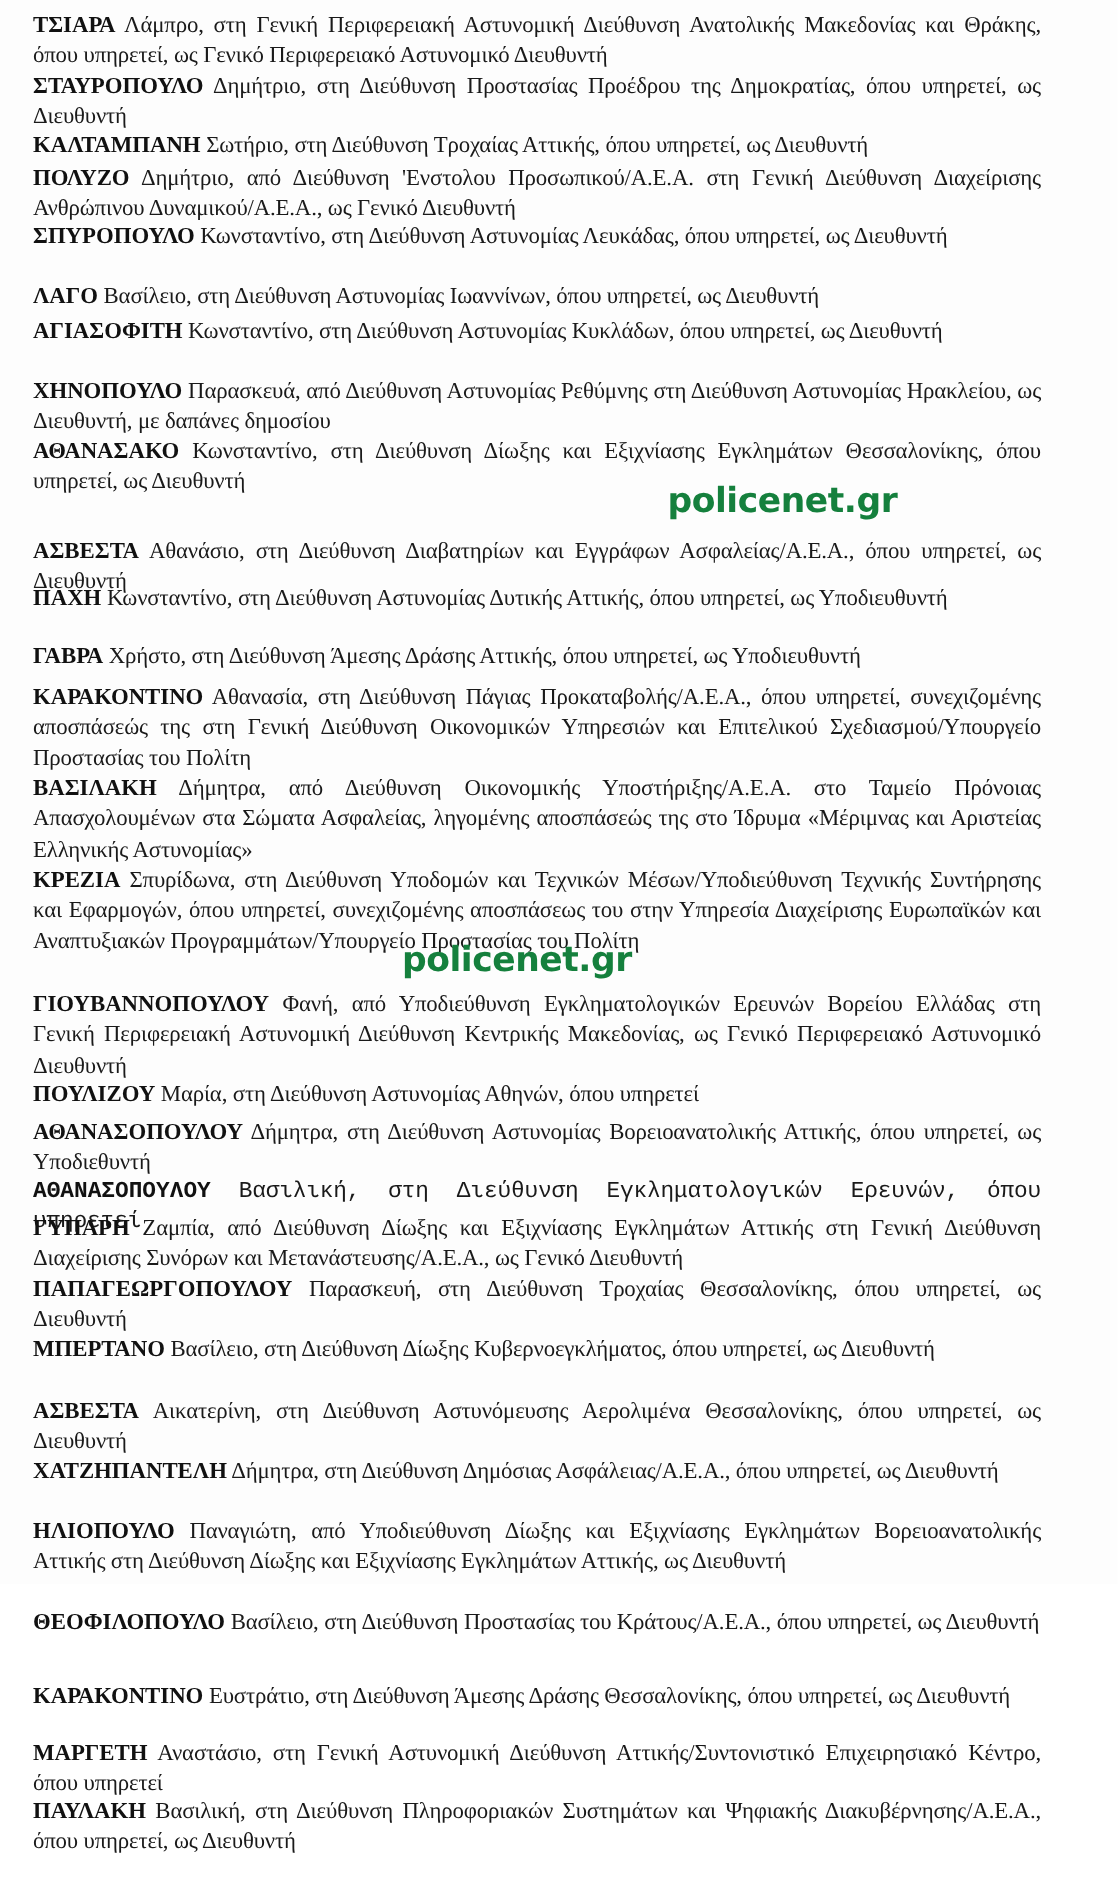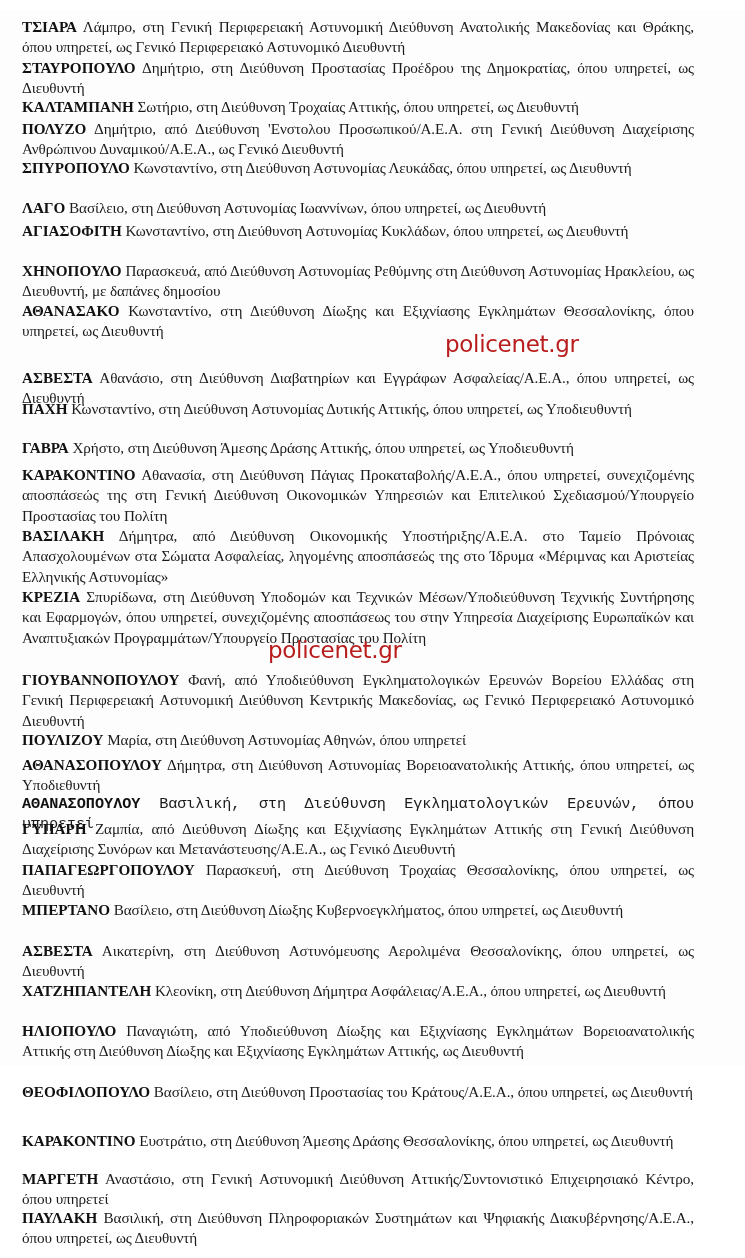--- a/index.html
+++ b/index.html
@@ -1,26 +1,26 @@
 <!DOCTYPE html>
 <html><head>
   <meta charset="utf-8">
   <style>
     html, body { margin: 0; padding: 0; background: #ffffff; }
     body { width: 745px; height: 1258px; position: relative; overflow: hidden; }
-    .page { position: absolute; left: 0; top: 10px; width: 745px; height: 1056px; background: #fdfdfd; }
+    .page { position: absolute; left: 0; top: 0; width: 745px; height: 1056px; background: #fdfdfd; }
     .entry {
       position: absolute; left: 22px; width: 672px;
       font-family: "Liberation Serif", serif; font-size: 15.2px; line-height: 20.3px;
       color: #1a1a1a; text-align: justify; letter-spacing: -0.1px;
     }
     .entry .surname { font-weight: bold; color: #111; letter-spacing: 0; }
     .watermark {
-      position: absolute; font-family: "DejaVu Sans", sans-serif; font-weight: normal;
-      font-size: 23px; color: #b91c1c; letter-spacing: -0.3px; line-height: 28px;
+      position: absolute; font-family: "DejaVu Sans", sans-serif; font-weight: bold;
+      font-size: 23px; color: #15803d; letter-spacing: -0.3px; line-height: 28px;
     }
   </style>
 </head>
 <body>
 
 <div class="page">
   <div id="entries">
       <div class="entry" style="top: 7px;"><span class="surname">ΤΣΙΑΡΑ</span> <span>Λάμπρο, στη Γενική Περιφερειακή Αστυνομική Διεύθυνση Ανατολικής Μακεδονίας και Θράκης, όπου υπηρετεί, ως Γενικό Περιφερειακό Αστυνομικό Διευθυντή</span></div>
       <div class="entry" style="top: 48px;"><span class="surname">ΣΤΑΥΡΟΠΟΥΛΟ</span> <span>Δημήτριο, στη Διεύθυνση Προστασίας Προέδρου της Δημοκρατίας, όπου υπηρετεί, ως Διευθυντή</span></div>
       <div class="entry" style="top: 87px;"><span class="surname">ΚΑΛΤΑΜΠΑΝΗ</span> <span>Σωτήριο, στη Διεύθυνση Τροχαίας Αττικής, όπου υπηρετεί, ως Διευθυντή</span></div>
@@ -37,21 +37,21 @@
       <div class="entry" style="top: 516px;"><span class="surname">ΒΑΣΙΛΑΚΗ</span> <span>Δήμητρα, από Διεύθυνση Οικονομικής Υποστήριξης/Α.Ε.Α. στο Ταμείο Πρόνοιας Απασχολουμένων στα Σώματα Ασφαλείας, ληγομένης αποσπάσεώς της στο Ίδρυμα «Μέριμνας και Αριστείας Ελληνικής Αστυνομίας»</span></div>
       <div class="entry" style="top: 577px;"><span class="surname">ΚΡΕΖΙΑ</span> <span>Σπυρίδωνα, στη Διεύθυνση Υποδομών και Τεχνικών Μέσων/Υποδιεύθυνση Τεχνικής Συντήρησης και Εφαρμογών, όπου υπηρετεί, συνεχιζομένης αποσπάσεως του στην Υπηρεσία Διαχείρισης Ευρωπαϊκών και Αναπτυξιακών Προγραμμάτων/Υπουργείο Προστασίας του Πολίτη</span></div>
       <div class="entry" style="top: 660px;"><span class="surname">ΓΙΟΥΒΑΝΝΟΠΟΥΛΟΥ</span> <span>Φανή, από Υποδιεύθυνση Εγκληματολογικών Ερευνών Βορείου Ελλάδας στη Γενική Περιφερειακή Αστυνομική Διεύθυνση Κεντρικής Μακεδονίας, ως Γενικό Περιφερειακό Αστυνομικό Διευθυντή</span></div>
       <div class="entry" style="top: 720px;"><span class="surname">ΠΟΥΛΙΖΟΥ</span> <span>Μαρία, στη Διεύθυνση Αστυνομίας Αθηνών, όπου υπηρετεί</span></div>
       <div class="entry" style="top: 745px;"><span class="surname">ΑΘΑΝΑΣΟΠΟΥΛΟΥ</span> <span>Δήμητρα, στη Διεύθυνση Αστυνομίας Βορειοανατολικής Αττικής, όπου υπηρετεί, ως Υποδιεθυντή</span></div>
       <div class="entry" style="top: 784px; font-family: Liberation Mono, monospace;"><span class="surname">ΑΘΑΝΑΣΟΠΟΥΛΟΥ</span> <span>Βασιλική, στη Διεύθυνση Εγκληματολογικών Ερευνών, όπου υπηρετεί</span></div>
       <div class="entry" style="top: 809px;"><span class="surname">ΓΥΠΑΡΗ</span> <span>Ζαμπία, από Διεύθυνση Δίωξης και Εξιχνίασης Εγκλημάτων Αττικής στη Γενική Διεύθυνση Διαχείρισης Συνόρων και Μετανάστευσης/Α.Ε.Α., ως Γενικό Διευθυντή</span></div>
       <div class="entry" style="top: 850px;"><span class="surname">ΠΑΠΑΓΕΩΡΓΟΠΟΥΛΟΥ</span> <span>Παρασκευή, στη Διεύθυνση Τροχαίας Θεσσαλονίκης, όπου υπηρετεί, ως Διευθυντή</span></div>
       <div class="entry" style="top: 890px;"><span class="surname">ΜΠΕΡΤΑΝΟ</span> <span>Βασίλειο, στη Διεύθυνση Δίωξης Κυβερνοεγκλήματος, όπου υπηρετεί, ως Διευθυντή</span></div>
       <div class="entry" style="top: 931px;"><span class="surname">ΑΣΒΕΣΤΑ</span> <span>Αικατερίνη, στη Διεύθυνση Αστυνόμευσης Αερολιμένα Θεσσαλονίκης, όπου υπηρετεί, ως Διευθυντή</span></div>
-      <div class="entry" style="top: 971px;"><span class="surname">ΧΑΤΖΗΠΑΝΤΕΛΗ</span> <span>Κλεονίκη, στη Διεύθυνση Δήμητρα Ασφάλειας/Α.Ε.Α., όπου υπηρετεί, ως Διευθυντή</span></div>
+      <div class="entry" style="top: 971px;"><span class="surname">ΧΑΤΖΗΠΑΝΤΕΛΗ</span> <span>Δήμητρα, στη Διεύθυνση Δημόσιας Ασφάλειας/Α.Ε.Α., όπου υπηρετεί, ως Διευθυντή</span></div>
       <div class="entry" style="top: 1011px;"><span class="surname">ΗΛΙΟΠΟΥΛΟ</span> <span>Παναγιώτη, από Υποδιεύθυνση Δίωξης και Εξιχνίασης Εγκλημάτων Βορειοανατολικής Αττικής στη Διεύθυνση Δίωξης και Εξιχνίασης Εγκλημάτων Αττικής, ως Διευθυντή</span></div>
       <div class="entry" style="top: 1072px;"><span class="surname">ΘΕΟΦΙΛΟΠΟΥΛΟ</span> <span>Βασίλειο, στη Διεύθυνση Προστασίας του Κράτους/Α.Ε.Α., όπου υπηρετεί, ως Διευθυντή</span></div>
       <div class="entry" style="top: 1121px;"><span class="surname">ΚΑΡΑΚΟΝΤΙΝΟ</span> <span>Ευστράτιο, στη Διεύθυνση Άμεσης Δράσης Θεσσαλονίκης, όπου υπηρετεί, ως Διευθυντή</span></div>
       <div class="entry" style="top: 1159px;"><span class="surname">ΜΑΡΓΕΤΗ</span> <span>Αναστάσιο, στη Γενική Αστυνομική Διεύθυνση Αττικής/Συντονιστικό Επιχειρησιακό Κέντρο, όπου υπηρετεί</span></div>
       <div class="entry" style="top: 1198px;"><span class="surname">ΠΑΥΛΑΚΗ</span> <span>Βασιλική, στη Διεύθυνση Πληροφοριακών Συστημάτων και Ψηφιακής Διακυβέρνησης/Α.Ε.Α., όπου υπηρετεί, ως Διευθυντή</span></div>
     </div>
   <div id="watermarks">
       <div class="watermark" style="left: 445px; top: 320px;">policenet.gr</div>
       <div class="watermark" style="left: 268px; top: 626px;">policenet.gr</div>
     </div>

